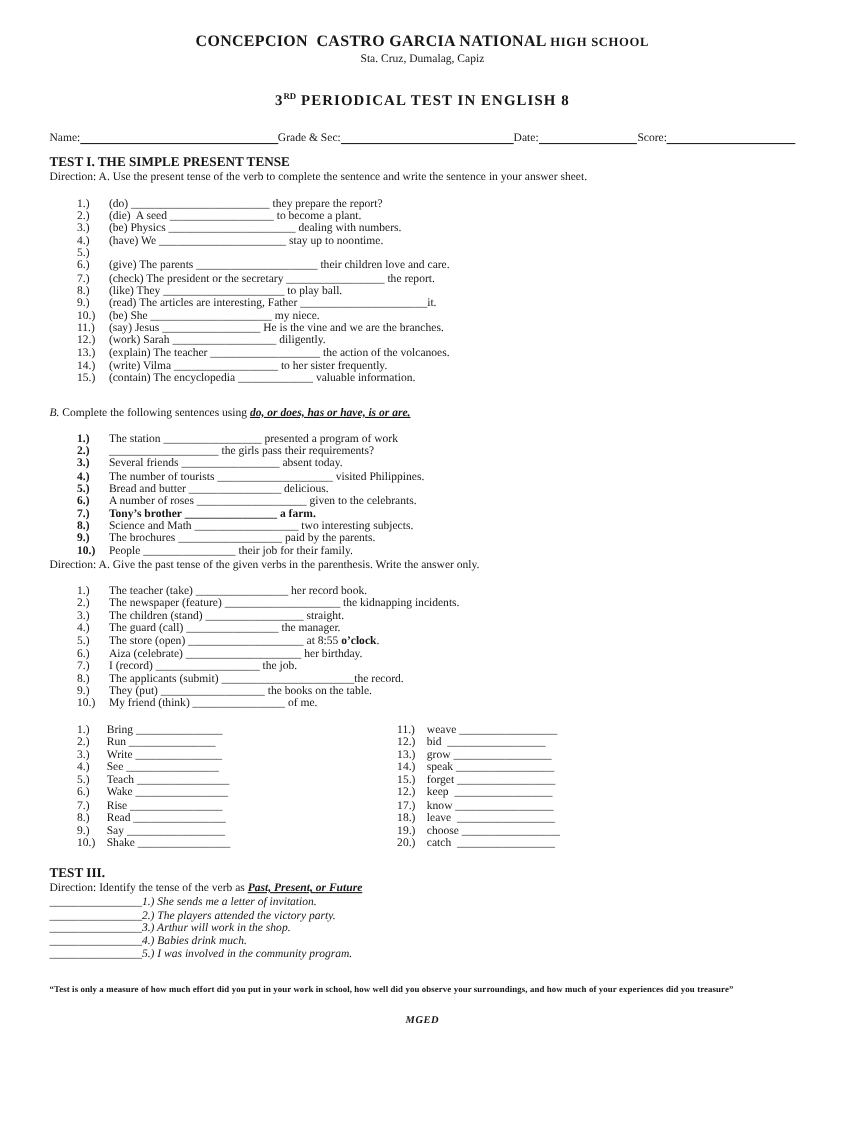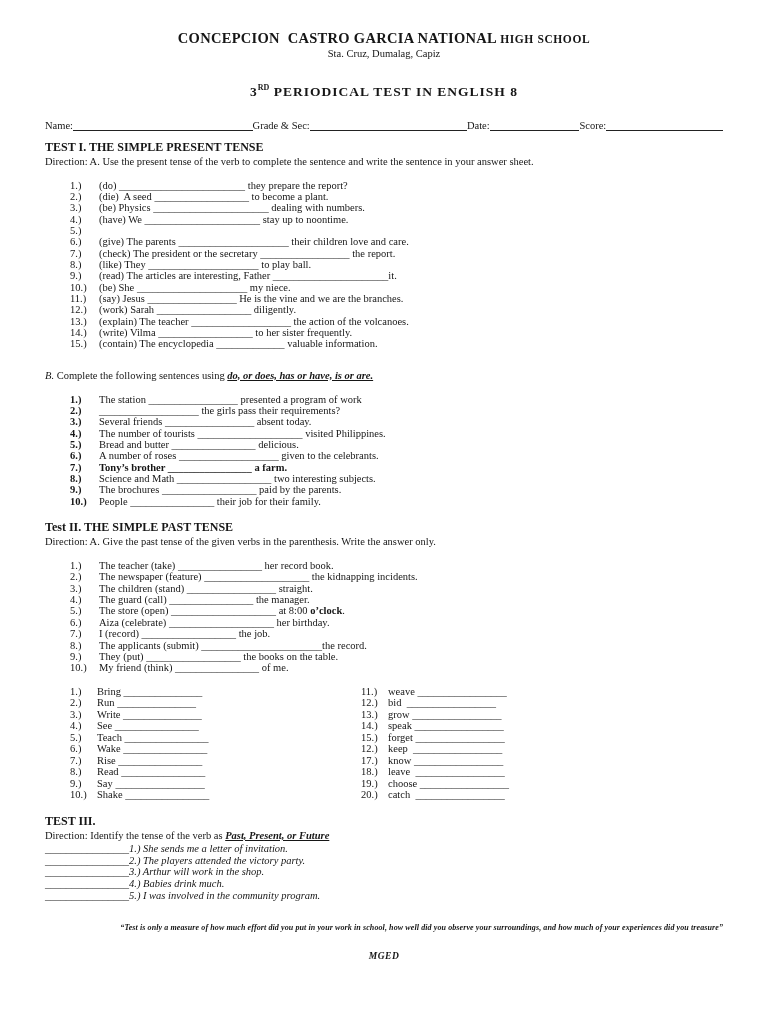--- a/index.html
+++ b/index.html
@@ -44,21 +44,21 @@
   .mt-t2 { margin-top: 13px; }
 
   .two-col { display: grid; grid-template-columns: 291px auto; margin: 12px 0 0 25px;
              font-size: 10.5px; line-height: 11.55px; }
   .col { display: flex; flex-direction: column; }
   .two-col .item .num { width: 27px; }
 
   .t3-items { margin: 2px 0 0 0; font-size: 10.5px; line-height: 11.7px; font-style: italic; }
   .t3-items .item { white-space: pre; }
 
-  .quote { text-align: right; font-size: 8px; font-weight: bold; font-style: italic;
+  .quote { text-align: left; font-size: 8px; font-weight: bold; 
            margin-top: 21px; letter-spacing: .1px; }
   .initials { text-align: center; font-size: 9.5px; font-weight: bold; font-style: italic;
               margin-top: 19px; letter-spacing: .5px; }
 </style>
 </head>
 <body>
 
 <div class="page">
 
   <div class="center school-name"><span>CONCEPCION  CASTRO GARCIA NATIONAL </span><span class="small">HIGH SCHOOL</span></div>
@@ -106,29 +106,28 @@
     <div class="item"><span class="num">3.)</span><span>Several friends _________________ absent today.</span></div>
     <div class="item"><span class="num">4.)</span><span>The number of tourists ____________________ visited Philippines.</span></div>
     <div class="item"><span class="num">5.)</span><span>Bread and butter ________________ delicious.</span></div>
     <div class="item"><span class="num">6.)</span><span>A number of roses ___________________ given to the celebrants.</span></div>
     <div class="item bold-row"><span class="num">7.)</span><span>Tony’s brother ________________ a farm.</span></div>
     <div class="item"><span class="num">8.)</span><span>Science and Math __________________ two interesting subjects.</span></div>
     <div class="item"><span class="num">9.)</span><span>The brochures __________________ paid by the parents.</span></div>
     <div class="item"><span class="num">10.)</span><span>People ________________ their job for their family.</span></div>
   </div>
 
-  <div class="section-heading mt-t2">Test II. THE SIMPLE PAST TENSE</div>
   <div class="direction">Direction: A.  Give the past tense of the given verbs in the parenthesis. Write the answer only.</div>
 
   <div class="items">
     <div class="item"><span class="num">1.)</span><span>The teacher (take) ________________ her record book.</span></div>
     <div class="item"><span class="num">2.)</span><span>The newspaper (feature) ____________________ the kidnapping incidents.</span></div>
     <div class="item"><span class="num">3.)</span><span>The children (stand) _________________ straight.</span></div>
     <div class="item"><span class="num">4.)</span><span>The guard (call) ________________ the manager.</span></div>
-    <div class="item"><span class="num">5.)</span><span><span>The store (open) ____________________ at 8:00 </span><b>o’clock</b><span>.</span></span></div>
+    <div class="item"><span class="num">5.)</span><span><span>The store (open) ____________________ at 8:55 </span><b>o’clock</b><span>.</span></span></div>
     <div class="item"><span class="num">6.)</span><span>Aiza (celebrate) ____________________ her birthday.</span></div>
     <div class="item"><span class="num">7.)</span><span>I (record) __________________ the job.</span></div>
     <div class="item"><span class="num">8.)</span><span>The applicants (submit) _______________________the record.</span></div>
     <div class="item"><span class="num">9.)</span><span>They (put) __________________ the books on the table.</span></div>
     <div class="item"><span class="num">10.)</span><span>My friend (think) ________________ of me.</span></div>
   </div>
 
 
   <div class="two-col">
     <div class="col">

